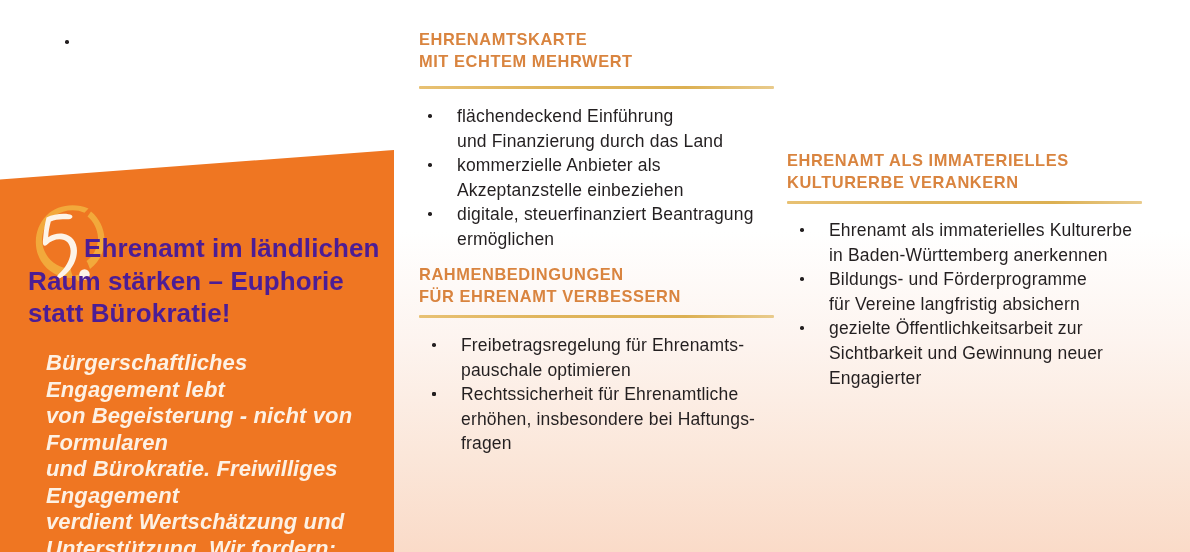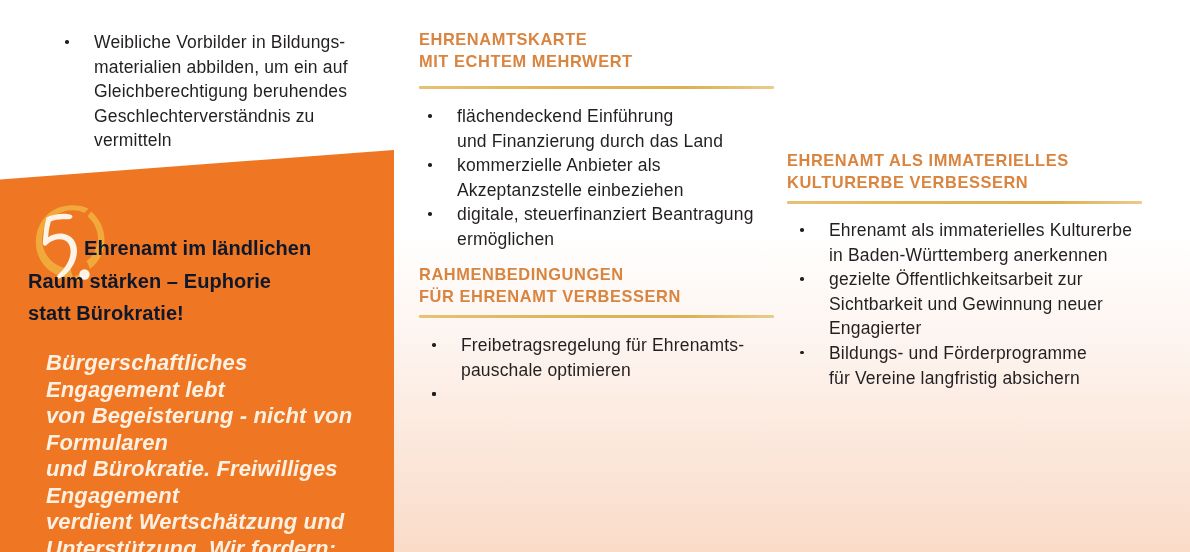--- a/index.html
+++ b/index.html
@@ -104,23 +104,23 @@
     top: 59px;
     width: 70px;
     height: 76px;
   }
 
   #panel-title {
     position: absolute;
     left: 34px;
     top: 82px;
     width: 352px;
-    color: #0f172a;
+    color: #4c1d95;
     font-weight: bold;
-    font-size: 20px;
+    font-size: 26px;
     line-height: 32.5px;
     letter-spacing: 0.004em;
     white-space: pre-line;
     text-indent: 56px;
   }
   #panel-body {
     position: absolute;
     left: 52px;
     top: 200px;
     width: 330px;
@@ -134,24 +134,20 @@
   }
 </style>
 </head>
 <body>
 
 <div id="page">
 
   <ul class="bullet-list" style="left:52px; top:30px; width:340px;">
     <li class="bullet-item">
       <span class="dot"></span>
-      <span class="txt">Weibliche Vorbilder in Bildungs-
-materialien abbilden, um ein auf
-Gleichberechtigung beruhendes
-Geschlechterverständnis zu vermitteln</span>
     </li>
   </ul>
 
   <div id="orange-panel">
     <div id="orange-panel-inner">
 
       <div id="number-badge">
         <svg width="84" height="84" viewBox="0 0 84 84" xmlns="http://www.w3.org/2000/svg">
           <path d="M60.5 7.5 C46 1.5 29 4 18.5 14.5 C6.5 26.5 4.5 46 13 60 C20 71.5 33 78 45.5 77
                    C44 73 43 70.5 42.5 67.5 C31.5 67.5 21 60.5 16.5 50 C11 37.5 15.5 22.5 26.5 15
@@ -218,40 +214,43 @@
     <li class="bullet-item">
       <span class="dot"></span>
       <span class="txt">Freibetragsregelung für Ehrenamts-
 pauschale optimieren</span>
     </li>
     <li class="bullet-item">
       <span class="dot"></span>
     </li>
     <li class="bullet-item">
       <span class="dot"></span>
+      <span class="txt">Rechtssicherheit für Ehrenamtliche
+erhöhen, insbesondere bei Haftungs-
+fragen</span>
     </li>
   </ul>
 
 
   <div class="section-head" style="left:787px; top:149px; width:370px;">EHRENAMT ALS IMMATERIELLES
-KULTURERBE VERBESSERN</div>
+KULTURERBE VERANKERN</div>
   <div class="rule" style="left:787px; top:201px; width:355px;"></div>
 
   <ul class="bullet-list" style="left:787px; top:218px; width:370px;">
     <li class="bullet-item">
       <span class="dot"></span>
       <span class="txt">Ehrenamt als immaterielles Kulturerbe
 in Baden-Württemberg anerkennen</span>
+    </li>
+    <li class="bullet-item">
+      <span class="dot"></span>
+      <span class="txt">Bildungs- und Förderprogramme
+für Vereine langfristig absichern</span>
     </li>
     <li class="bullet-item">
       <span class="dot"></span>
       <span class="txt">gezielte Öffentlichkeitsarbeit zur
 Sichtbarkeit und Gewinnung neuer
 Engagierter</span>
     </li>
-    <li class="bullet-item">
-      <span class="dot"></span>
-      <span class="txt">Bildungs- und Förderprogramme
-für Vereine langfristig absichern</span>
-    </li>
   </ul>
 
 </div>
 
 </body></html>

